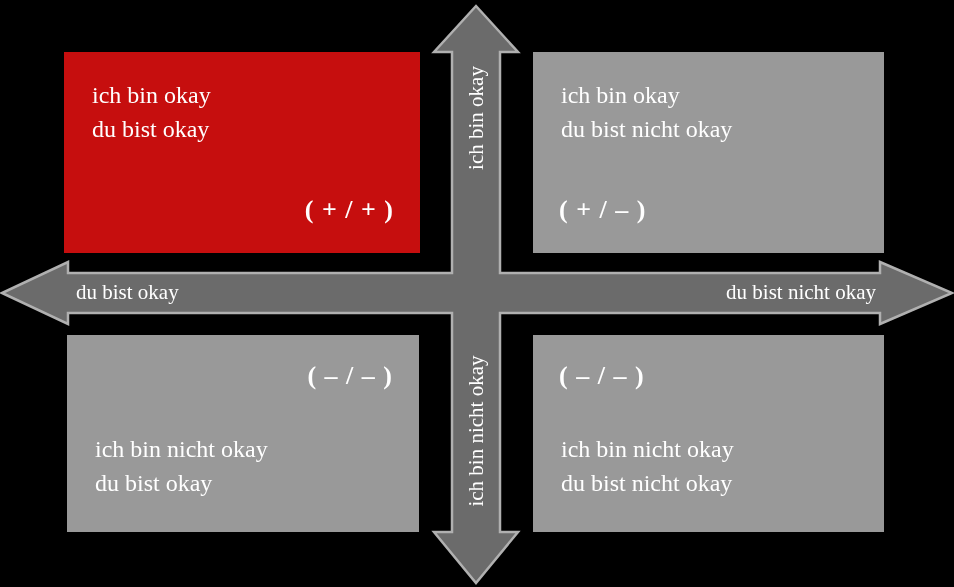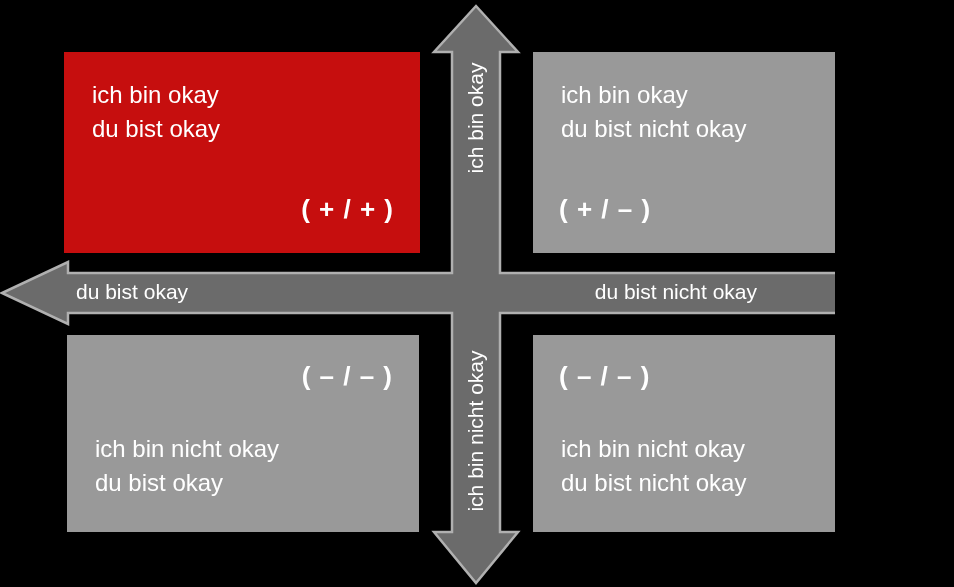--- a/index.html
+++ b/index.html
@@ -1,21 +1,21 @@
 <!DOCTYPE html>
 <html style="--background: #000000; --quadrant-red: #C60E0E; --quadrant-gray: #999999; --arrow-fill: #6B6B6B; --arrow-stroke: #B0B0B0; --text: #FFFFFF;"><head>
 <meta charset="utf-8">
 <style>
   html, body { margin: 0; padding: 0; background: #000; }
   .stage {
     position: relative;
-    width: 835px;
+    width: 954px;
     height: 587px;
     background: var(--background, #000);
-    font-family: Liberation Sans, sans-serif;
+    font-family: Liberation Serif, serif;
     overflow: hidden;
   }
   .cross-svg { position: absolute; left: 0; top: 0; }
   .cross-svg path {
     fill: var(--arrow-fill, #6B6B6B);
     stroke: var(--arrow-stroke, #B0B0B0);
     stroke-width: 2.5;
     stroke-linejoin: miter;
   }
   .quadrant { position: absolute; color: var(--text, #fff); }

